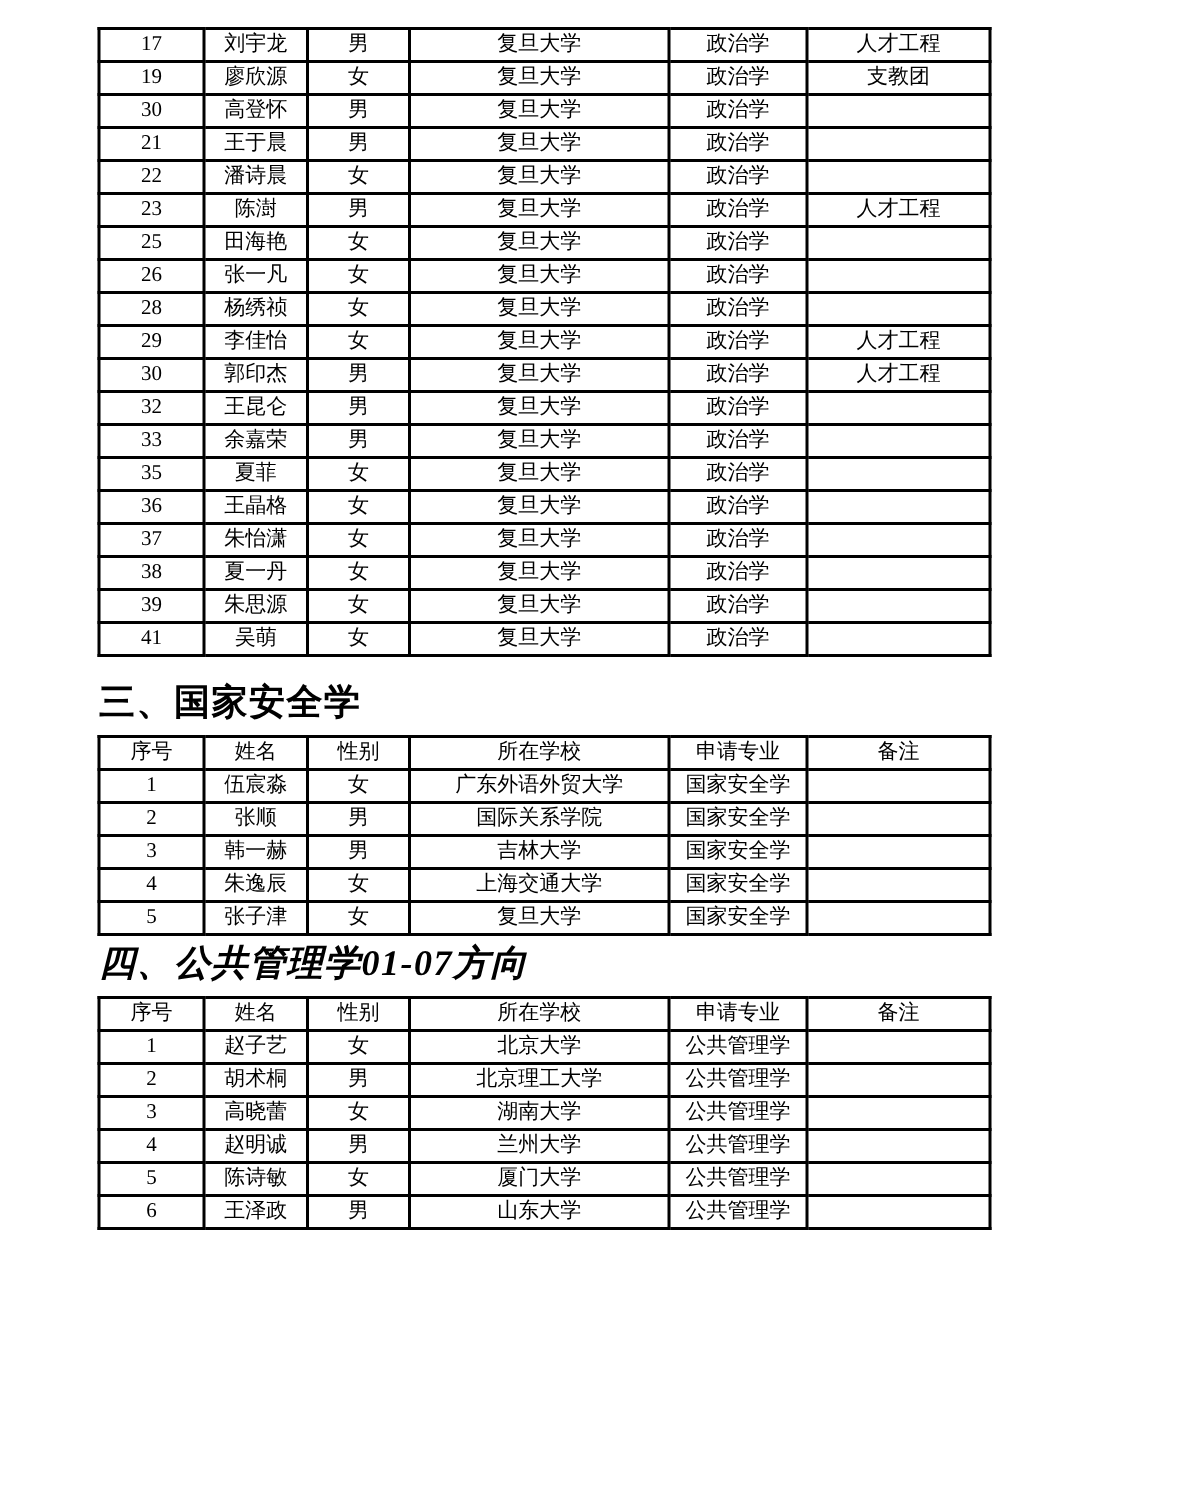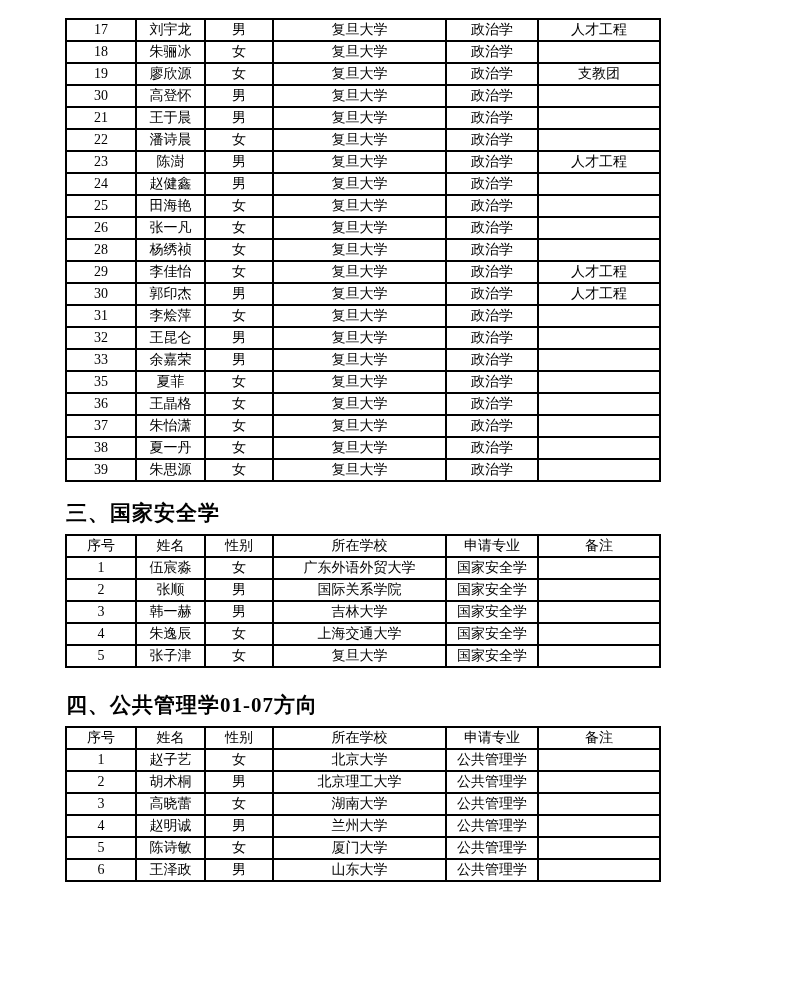--- a/index.html
+++ b/index.html
@@ -39,27 +39,27 @@
     overflow: hidden;
   }
   col.c-no     { width: 70px; }
   col.c-name   { width: 69px; }
   col.c-gender { width: 68px; }
   col.c-school { width: 173px; }
   col.c-major  { width: 92px; }
   col.c-note   { width: 122px; }
   h2.section-title {
     font-family: "Liberation Serif", "DejaVu Serif", serif;
-    font-size: 21px;
+    font-size: 24px;
     font-weight: bold;
     line-height: 22px;
     margin: 20px 0 10px 1px;
     letter-spacing: 1px;
   }
-  h2#title-4 { margin-top: 26px; }
+  h2#title-4 { margin-top: 8px; font-style: italic; }
 </style>
 </head>
 <body>
 
 <div class="page">
 
   <table class="roster">
     <colgroup>
       <col class="c-no">
         <col class="c-name">
@@ -71,28 +71,20 @@
     <tbody>
         <tr>
           <td>17</td>
           <td>刘宇龙</td>
           <td>男</td>
           <td>复旦大学</td>
           <td>政治学</td>
           <td>人才工程</td>
         </tr>
         <tr>
-          <td>18</td>
-          <td>朱骊冰</td>
-          <td>女</td>
-          <td>复旦大学</td>
-          <td>政治学</td>
-          <td></td>
-        </tr>
-        <tr>
           <td>19</td>
           <td>廖欣源</td>
           <td>女</td>
           <td>复旦大学</td>
           <td>政治学</td>
           <td>支教团</td>
         </tr>
         <tr>
           <td>30</td>
           <td>高登怀</td>
@@ -119,28 +111,20 @@
         </tr>
         <tr>
           <td>23</td>
           <td>陈澍</td>
           <td>男</td>
           <td>复旦大学</td>
           <td>政治学</td>
           <td>人才工程</td>
         </tr>
         <tr>
-          <td>24</td>
-          <td>赵健鑫</td>
-          <td>男</td>
-          <td>复旦大学</td>
-          <td>政治学</td>
-          <td></td>
-        </tr>
-        <tr>
           <td>25</td>
           <td>田海艳</td>
           <td>女</td>
           <td>复旦大学</td>
           <td>政治学</td>
           <td></td>
         </tr>
         <tr>
           <td>26</td>
           <td>张一凡</td>
@@ -167,28 +151,20 @@
         </tr>
         <tr>
           <td>30</td>
           <td>郭印杰</td>
           <td>男</td>
           <td>复旦大学</td>
           <td>政治学</td>
           <td>人才工程</td>
         </tr>
         <tr>
-          <td>31</td>
-          <td>李烩萍</td>
-          <td>女</td>
-          <td>复旦大学</td>
-          <td>政治学</td>
-          <td></td>
-        </tr>
-        <tr>
           <td>32</td>
           <td>王昆仑</td>
           <td>男</td>
           <td>复旦大学</td>
           <td>政治学</td>
           <td></td>
         </tr>
         <tr>
           <td>33</td>
           <td>余嘉荣</td>
@@ -225,20 +201,28 @@
           <td>38</td>
           <td>夏一丹</td>
           <td>女</td>
           <td>复旦大学</td>
           <td>政治学</td>
           <td></td>
         </tr>
         <tr>
           <td>39</td>
           <td>朱思源</td>
+          <td>女</td>
+          <td>复旦大学</td>
+          <td>政治学</td>
+          <td></td>
+        </tr>
+        <tr>
+          <td>41</td>
+          <td>吴萌</td>
           <td>女</td>
           <td>复旦大学</td>
           <td>政治学</td>
           <td></td>
         </tr>
       </tbody>
   </table>
 
   <h2 id="title-3" class="section-title">三、国家安全学</h2>
 

